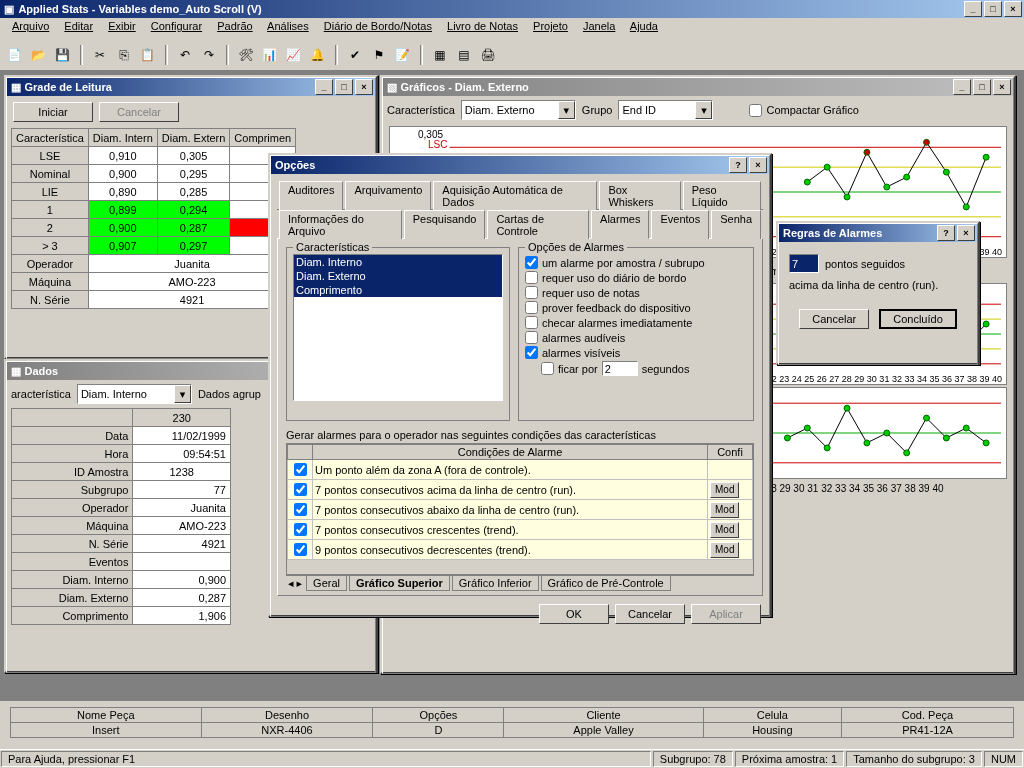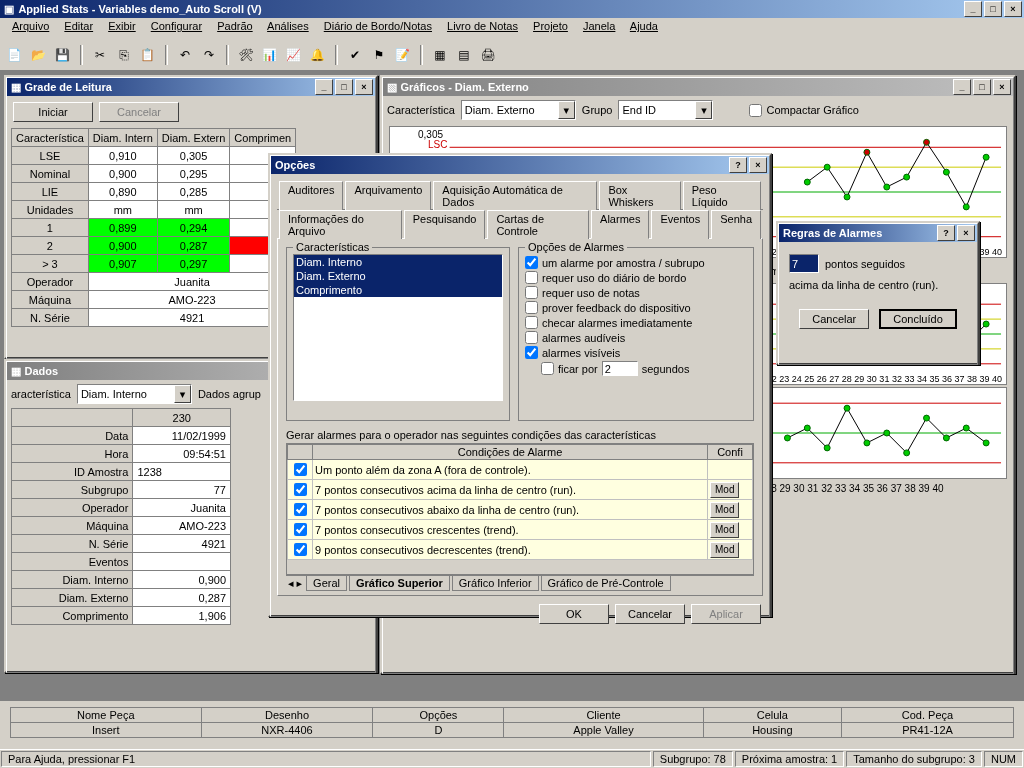--- a/index.html
+++ b/index.html
@@ -139,26 +139,20 @@
                 <td>0,295</td>
                 <td></td>
               </tr>
           <tr>
                 <th>LIE</th>
                 <td>0,890</td>
                 <td>0,285</td>
                 <td></td>
               </tr>
           <tr>
-                <th>Unidades</th>
-                <td>mm</td>
-                <td>mm</td>
-                <td></td>
-              </tr>
-          <tr>
                 <th>1</th>
                 <td class="green">0,899</td>
                 <td class="green">0,294</td>
                 <td></td>
               </tr>
           <tr>
                 <th>2</th>
                 <td class="green">0,900</td>
                 <td class="green">0,287</td>
                 <td class="red"></td>
@@ -211,21 +205,21 @@
           <tr>
                 <td style="text-align:right;background:#d4d0c8">Data</td>
                 <td style="text-align:right">11/02/1999</td>
               </tr>
           <tr>
                 <td style="text-align:right;background:#d4d0c8">Hora</td>
                 <td style="text-align:right">09:54:51</td>
               </tr>
           <tr>
                 <td style="text-align:right;background:#d4d0c8">ID Amostra</td>
-                <td style="text-align:left">1238</td>
+                <td style="text-align:center">1238</td>
               </tr>
           <tr>
                 <td style="text-align:right;background:#d4d0c8">Subgrupo</td>
                 <td style="text-align:right">77</td>
               </tr>
           <tr>
                 <td style="text-align:right;background:#d4d0c8">Operador</td>
                 <td style="text-align:right">Juanita</td>
               </tr>
           <tr>

